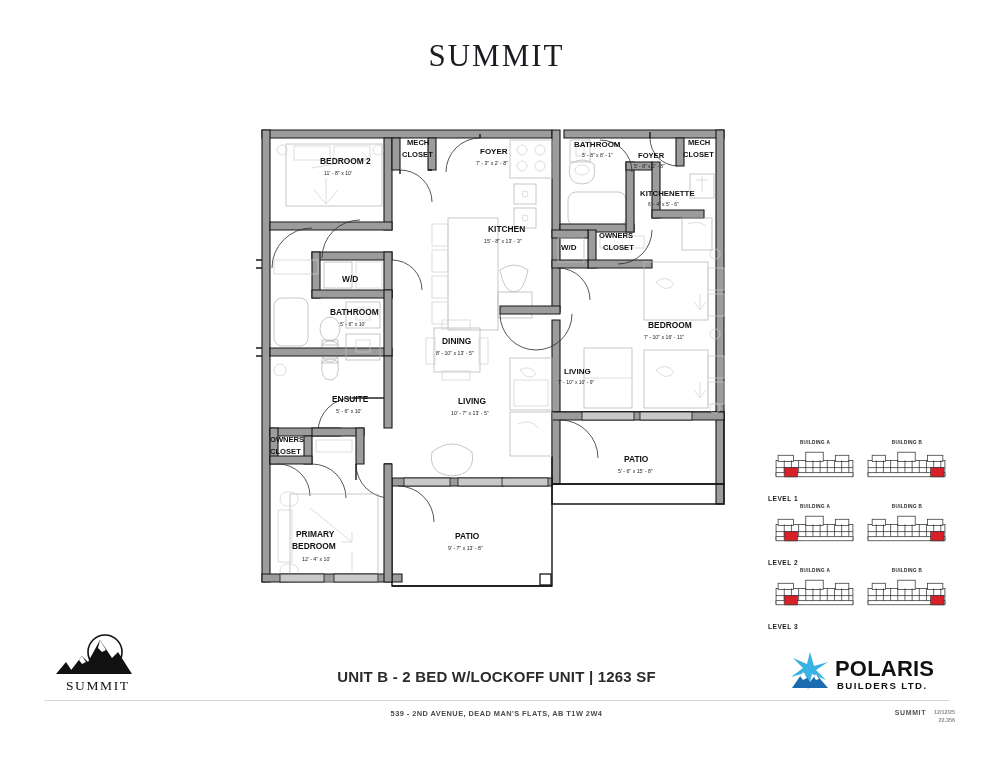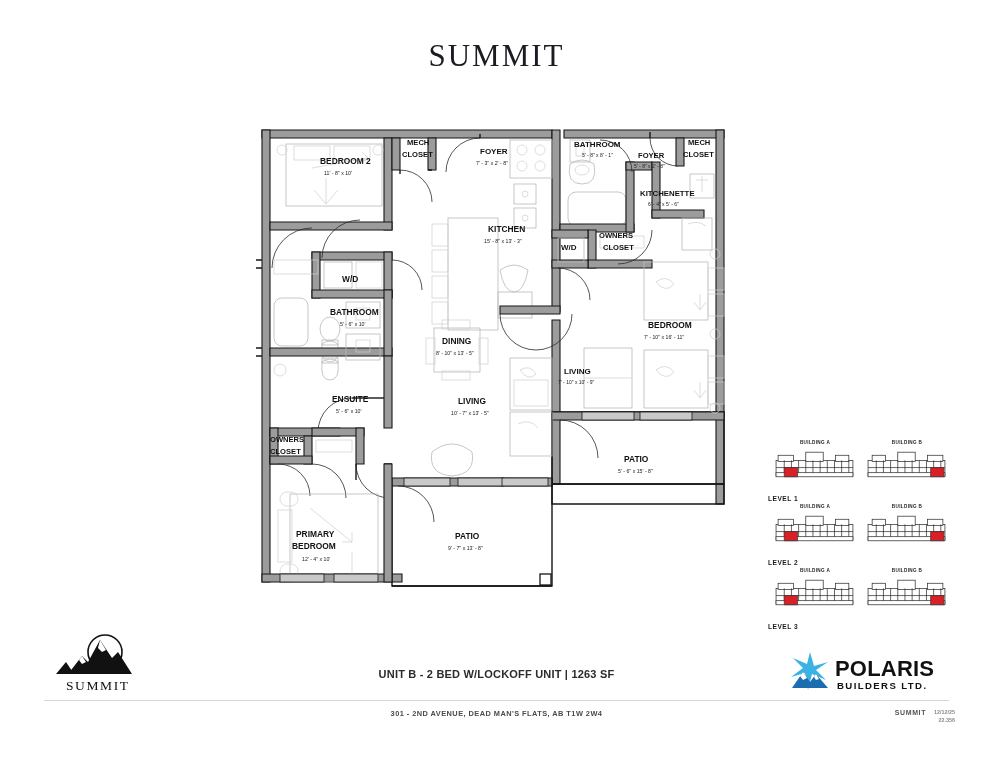--- a/index.html
+++ b/index.html
@@ -44,21 +44,21 @@
 
   
   .footer-rule{
     position:absolute;left:44px;right:44px;top:700px;height:1px;background:#d6d6d6;
   }
   .logo-summit{position:absolute;left:48px;top:632px;width:130px;height:62px;}
   .logo-summit svg{display:block;width:100%;height:100%;}
 
   .unit-title{
     position:absolute;left:200px;right:200px;top:668px;text-align:center;
-    font-size:11px;font-weight:700;letter-spacing:.2px;color:#2b2b2b;
+    font-size:15px;font-weight:700;letter-spacing:.2px;color:#2b2b2b;
     white-space:nowrap;
   }
   .addr{
     position:absolute;left:200px;right:200px;top:709px;text-align:center;
     font-size:7.4px;letter-spacing:.45px;color:#4a4a4a;font-weight:700;
     white-space:nowrap;
   }
   .logo-polaris{position:absolute;left:788px;top:650px;width:150px;height:46px;}
   .logo-polaris svg{display:block;width:100%;height:100%;}
 
@@ -484,21 +484,21 @@
         <path d="M15,22 L19,28 L15,30 L12,26 Z" fill="#fff"></path>
         <path d="M28,24 L31,29 L28,30 L26,27 Z" fill="#fff"></path>
       </g>
       <text x="47" y="26" font-family="Liberation Sans, sans-serif" font-size="22" font-weight="700" letter-spacing="0.2" fill="#111">POLARIS</text>
       <text x="49" y="39" font-family="Liberation Sans, sans-serif" font-size="9.6" font-weight="700" letter-spacing="1.4" fill="#111">BUILDERS LTD.</text>
     </svg>
   </div>
 
   <div class="footer-rule"></div>
 
-  <div class="addr">301 - 2ND AVENUE, DEAD MAN'S FLATS, AB T1W 2W4</div>
+  <div class="addr">539 - 2ND AVENUE, DEAD MAN'S FLATS, AB T1W 2W4</div>
 
   <div class="sheet-meta">
     <div class="meta-name">SUMMIT</div>
     <div class="meta-nums">
       <div>12/12/25</div>
       <div>22.356</div>
     </div>
   </div>
 
 </div>

